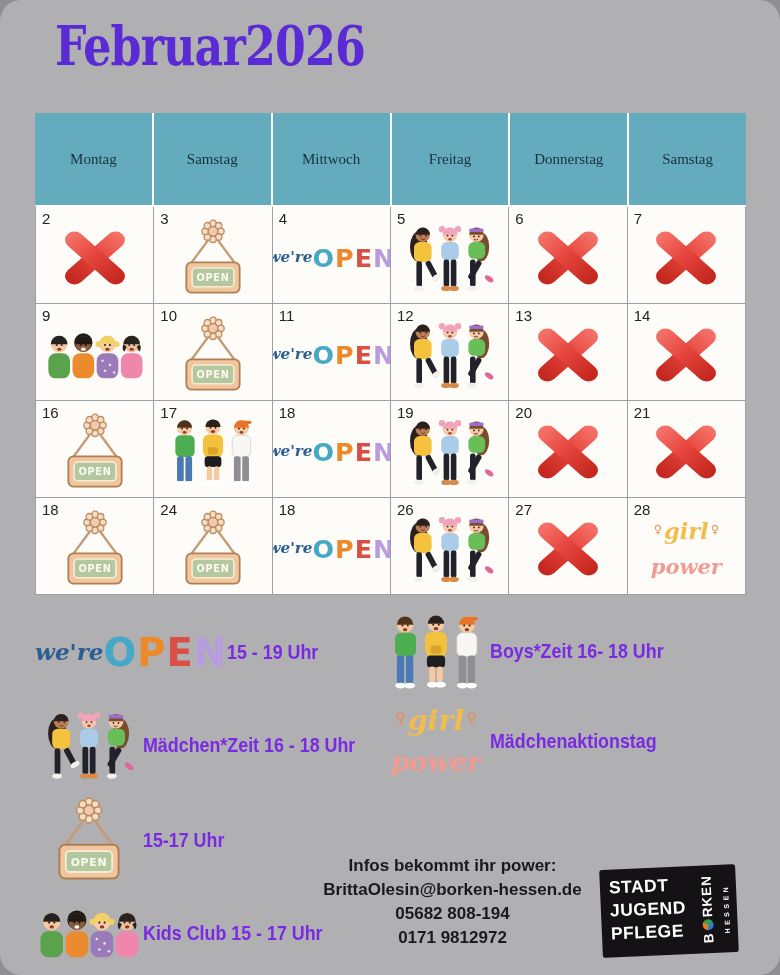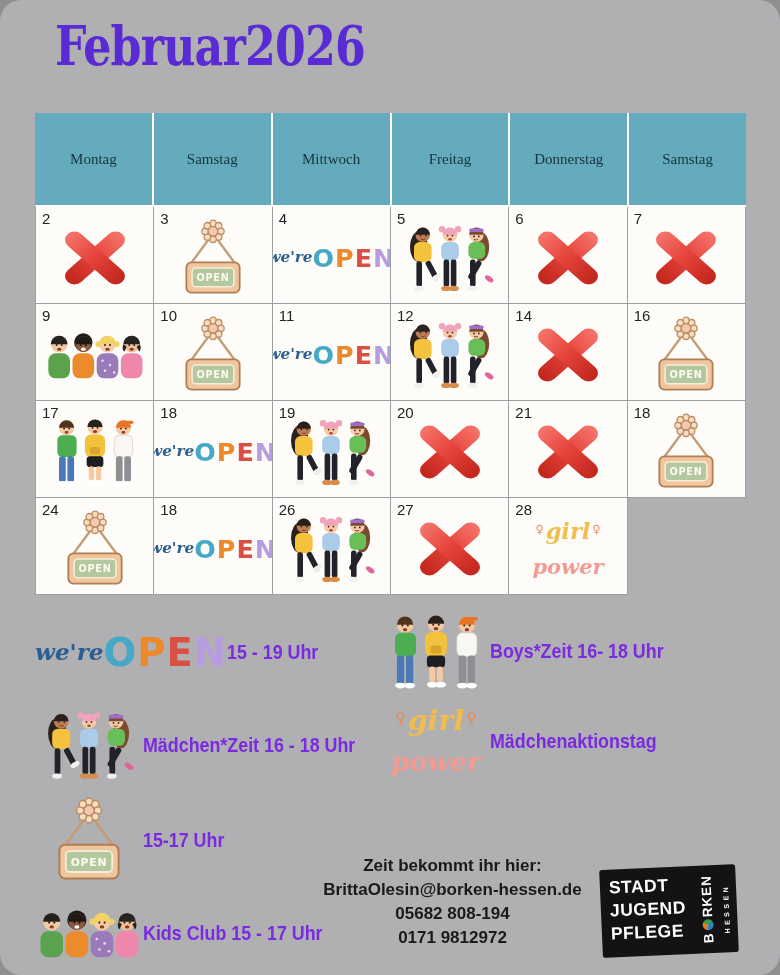--- a/index.html
+++ b/index.html
@@ -371,20 +371,40 @@
                 <circle cx="91" cy="21" r="1.1" fill="#33221a"></circle>
 <path d="M85 24.5 q2.5 2.5 5 0" stroke="#6d3a28" stroke-width="1.2" fill="none"></path>
 <rect x="78" y="28" width="21" height="21" rx="7" fill="#68bf58"></rect>
 <rect x="80" y="50" width="7" height="34" rx="3" fill="#22222b"></rect>
 <g transform="rotate(30 93 52)">
                   <rect x="89" y="52" width="7" height="26" rx="3" fill="#22222b"></rect>
                 </g>
 <ellipse cx="83" cy="86" rx="6" ry="3.2" fill="#f1f0ec"></ellipse>
 <ellipse cx="104" cy="74" rx="6" ry="3.2" fill="#e0659a" transform="rotate(35 104 74)"></ellipse>
 </svg>
+            </span>
+          </span>
+        </div>
+        <div class="cal-cell">
+          <span class="date-num">13</span>
+          <span class="cell-icon-area">
+            <span class="icon-wrap icon-closed-x">
+<svg viewBox="0 0 100 100" width="70" height="62" preserveAspectRatio="none">
+<defs>
+                  <linearGradient id="xg" x1="0" y1="0" x2="0" y2="100" gradientUnits="userSpaceOnUse">
+<stop offset="0" stop-color="#f47168"></stop>
+                    <stop offset="0.45" stop-color="#e6453c"></stop>
+                    <stop offset="1" stop-color="#c3271e"></stop>
+</linearGradient>
+                </defs>
+<g fill="url(#xg)">
+<rect x="36.5" y="-5" width="27" height="110" rx="13.5" transform="rotate(45 50 50)"></rect>
+<rect x="36.5" y="-5" width="27" height="110" rx="13.5" transform="rotate(-45 50 50)"></rect>
+</g>
+              </svg>
             </span>
           </span>
         </div>
         <div class="cal-cell">
           <span class="date-num">14</span>
           <span class="cell-icon-area">
             <span class="icon-wrap icon-closed-x">
 <svg viewBox="0 0 100 100" width="70" height="62" preserveAspectRatio="none">
 <defs>
                   <linearGradient id="xg" x1="0" y1="0" x2="0" y2="100" gradientUnits="userSpaceOnUse">
@@ -884,21 +904,21 @@
 <span class="gp-top"><span class="gp-venus">♀</span>girl<span class="gp-venus">♀</span></span>
 <span class="gp-power">power</span>
 </span>
           </span>
         </span>
         <span class="legend-label">Mädchenaktionstag</span>
       </div>
     </div>
 
   <div class="contact">
-    <div class="contact-heading">Zeit bekommt ihr hier:</div>
+    <div class="contact-heading">Infos bekommt ihr power:</div>
     <div class="contact-line">BrittaOlesin@borken-hessen.de</div>
     <div class="contact-line">05682 808-194</div>
     <div class="contact-line">0171 9812972</div>
   </div>
 
   <div class="logo">
     <div class="logo-lines">
       <div>STADT</div>
       <div>JUGEND</div>
       <div>PFLEGE</div>

